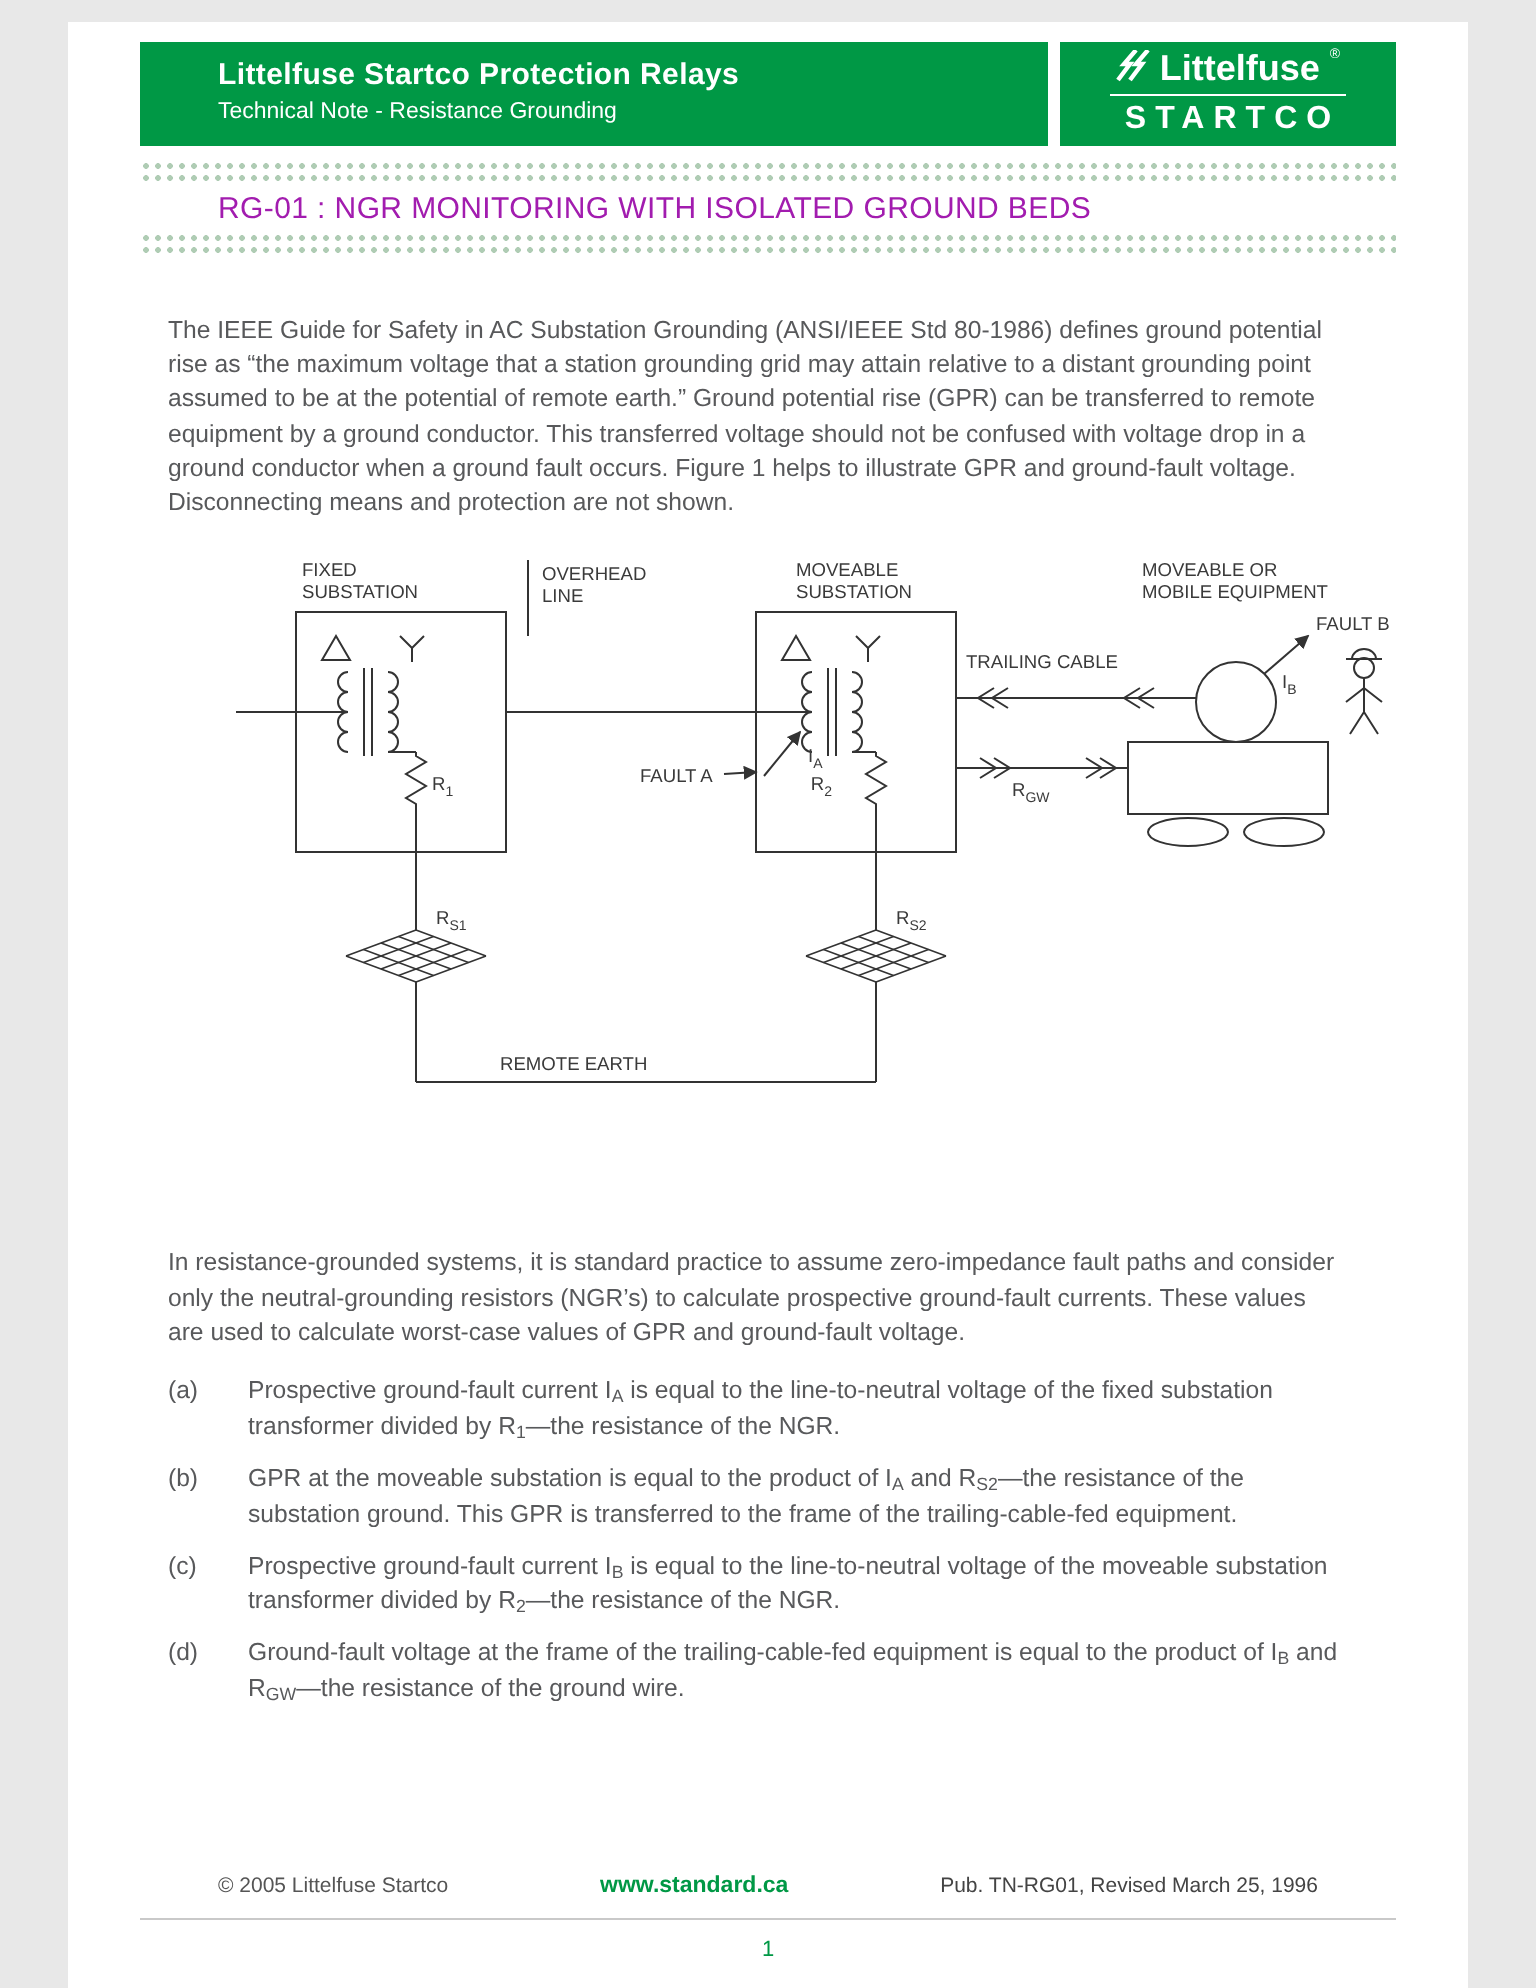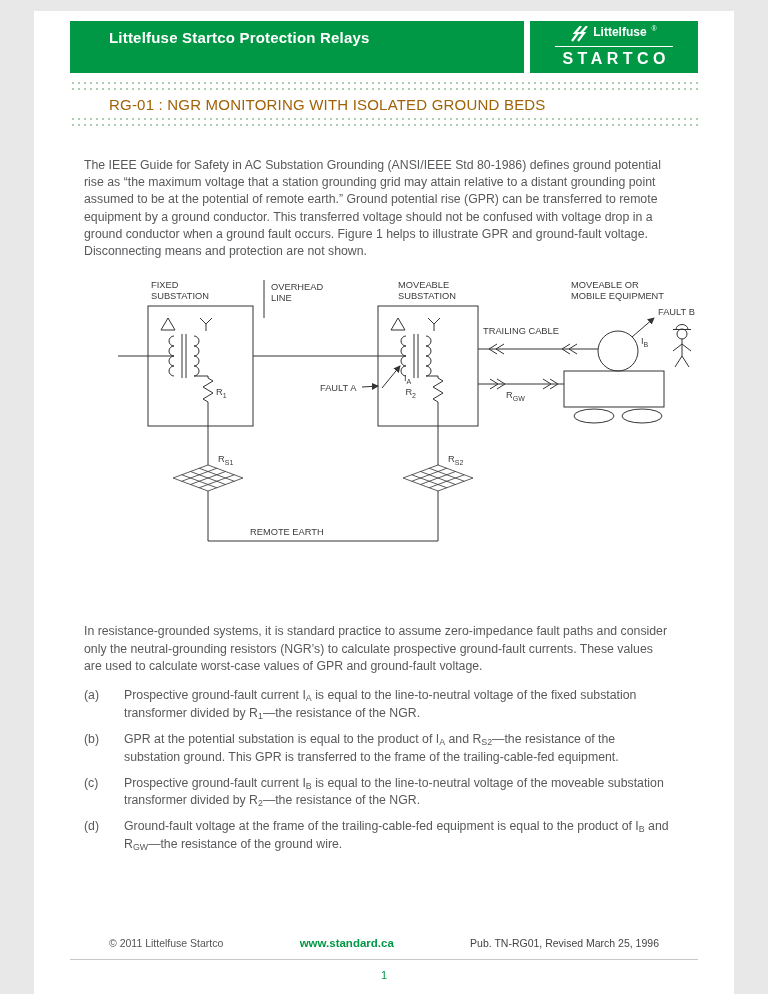--- a/index.html
+++ b/index.html
@@ -10,30 +10,30 @@
     font-family:"Liberation Sans",sans-serif; color:#58595b; margin:11px auto; overflow:hidden;
   }
   
   .header { display:flex; margin:10px 36px 0 36px; height:52px; gap:6px; }
   .header-main { flex:1; background:var(--green); color:#fff; padding:8px 0 0 39px; }
   .header-title { font-size:15px; font-weight:bold; letter-spacing:.2px; }
   .header-subtitle { font-size:11.5px; margin-top:4px; }
   .header-logo { width:168px; background:var(--green); color:#fff; display:flex;
     flex-direction:column; align-items:center; justify-content:center; padding:4px 8px; }
   .logo-row { display:flex; align-items:flex-start; gap:5px; }
-  .logo-name { font-size:12px; font-weight:bold; line-height:1; }
+  .logo-name { font-size:18px; font-weight:bold; line-height:1; }
   .logo-reg { font-size:7px; line-height:1; position:relative; top:-1px; }
   .logo-divider { width:118px; height:1px; background:#fff; margin:4px 0 3px; }
   .logo-sub { font-size:16px; font-weight:bold; letter-spacing:4.5px; text-indent:4.5px; }
   
   .dotband { margin:7px 36px 0;
     background-image:radial-gradient(circle,#afccb4 1.3px, transparent 1.55px);
     background-size:6px 6px; padding:13px 0 11px; }
   .banner-strip { background:#fff; padding:3px 0 3px 39px; }
-  .doc-title { font-size:15px; color:#a16207; font-weight:400; letter-spacing:.2px; margin:0; }
+  .doc-title { font-size:15px; color:#a21caf; font-weight:400; letter-spacing:.2px; margin:0; }
   
   .content { padding:0 64px 0 50px; font-size:12.3px; line-height:1.4; }
   .intro { margin:30px 0 0; }
   .fig-wrap { margin:14px 0 0 14px; }
   svg text { font-size:9.3px; fill:#3a3a3a; stroke:none; font-family:"Liberation Sans",sans-serif; }
   svg .subts { font-size:7px; }
   .figcaption { margin-top:24px; font-size:11.8px; }
   .para2 { margin-top:52px; }
   .list { margin-top:12px; }
   .list-item { display:flex; margin-top:9px; }
@@ -50,20 +50,21 @@
   .pagenum { text-align:center; color:var(--green); font-size:11px; margin-top:9px; }
 </style>
 </head>
 <body>
 
 <div class="page">
 
   <div class="header">
     <div class="header-main">
       <div class="header-title">Littelfuse Startco Protection Relays</div>
+      <div class="header-subtitle">Technical Note - Resistance Grounding</div>
     </div>
     <div class="header-logo">
       <div class="logo-row">
         <svg width="17" height="16" viewBox="0 0 17 16">
           <path d="M1,15 L7,7 L4,7 L10,0" stroke="#fff" stroke-width="2.2" fill="none"></path>
           <path d="M7,15 L13,7 L10,7 L16,0" stroke="#fff" stroke-width="2.2" fill="none"></path>
         </svg>
         <span class="logo-name">Littelfuse</span>
         <span class="logo-reg">®</span>
       </div>
@@ -194,36 +195,36 @@
 
     <p class="para2">In resistance-grounded systems, it is standard practice to assume zero-impedance fault paths and consider only the neutral-grounding resistors (NGR’s) to calculate prospective ground-fault currents.  These values are used to calculate worst-case values of GPR and ground-fault voltage.</p>
 
     <div class="list">
       <div class="list-item">
         <span class="list-label">(a)</span>
         <span class="list-text"><span>Prospective ground-fault current I</span><span class="tsub">A</span><span> is equal to the line-to-neutral voltage of the fixed substation transformer divided by R</span><span class="tsub">1</span><span>—the resistance of the NGR.</span></span>
       </div>
       <div class="list-item">
         <span class="list-label">(b)</span>
-        <span class="list-text"><span>GPR at the potential substation is equal to the product of I</span><span class="tsub">A</span><span> and R</span><span class="tsub">S2</span><span>—the resistance of the substation ground.  This GPR is transferred to the frame of the trailing-cable-fed equipment.</span></span>
+        <span class="list-text"><span>GPR at the moveable substation is equal to the product of I</span><span class="tsub">A</span><span> and R</span><span class="tsub">S2</span><span>—the resistance of the substation ground.  This GPR is transferred to the frame of the trailing-cable-fed equipment.</span></span>
       </div>
       <div class="list-item">
         <span class="list-label">(c)</span>
         <span class="list-text"><span>Prospective ground-fault current I</span><span class="tsub">B</span><span> is equal to the line-to-neutral voltage of the moveable substation transformer divided by R</span><span class="tsub">2</span><span>—the resistance of the NGR.</span></span>
       </div>
       <div class="list-item">
         <span class="list-label">(d)</span>
         <span class="list-text"><span>Ground-fault voltage at the frame of the trailing-cable-fed equipment is equal to the product of I</span><span class="tsub">B</span><span> and R</span><span class="tsub">GW</span><span>—the resistance of the ground wire.</span></span>
       </div>
     </div>
   </div>
 
   <div class="footer">
     <div class="footer-row">
-      <span class="footer-copy">© 2011 Littelfuse Startco</span>
+      <span class="footer-copy">© 2005 Littelfuse Startco</span>
       <a class="footer-site" href="#">www.standard.ca</a>
       <span class="footer-pub">Pub. TN-RG01, Revised March 25, 1996</span>
     </div>
     <div class="footer-rule"></div>
     <div class="pagenum">1</div>
   </div>
 
 </div>
 
 </body></html>

